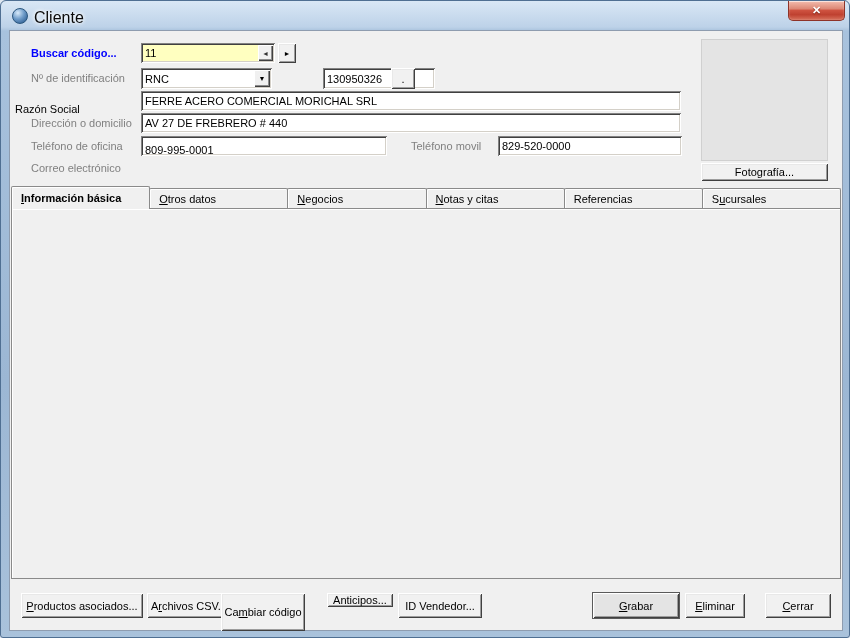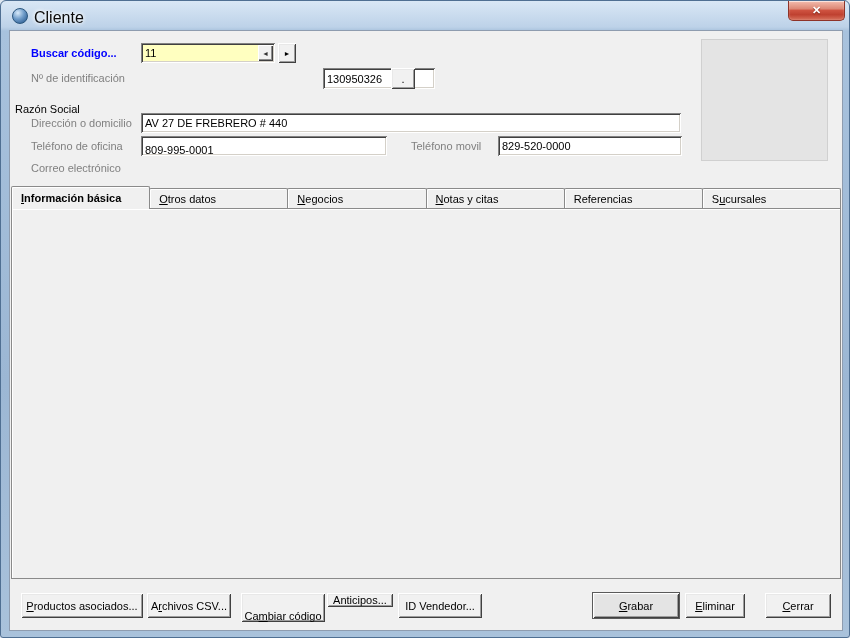--- a/index.html
+++ b/index.html
@@ -102,46 +102,58 @@
     <span class="txt">11</span>
     <span class="mini" style="width:15px;font-size:7px;">
         <span>◄</span>
       </span>
   </div>
   <div class="btn" style="left:277px;top:42px;width:18px;height:20px;font-size:7px;">
     <span>►</span>
   </div>
 
   <div class="lbl" style="left:30px;top:67px;">Nº de identificación</div>
+  <div class="fld" style="left:140px;top:67px;width:131px;height:21px;padding-right:20px;">
+    <span class="txt">RNC</span>
+    <span class="dd">
+        <span>▼</span>
+      </span>
+  </div>
   <div class="fld" style="left:274px;top:67px;width:112px;height:21px;margin-left:48px;">
     <span class="txt">130950326</span>
   </div>
   <div class="btn" style="left:390px;top:67px;width:24px;height:21px;">
     <span>.</span>
   </div>
 
   <div class="lbl black" style="left:14px;top:90px;margin-top:8px;">Razón Social</div>
+  <div class="fld" style="left:140px;top:90px;width:540px;height:20px;">
+    <span class="txt">FERRE ACERO COMERCIAL MORICHAL SRL</span>
+  </div>
 
   <div class="lbl" style="left:30px;top:112px;">Dirección o domicilio</div>
   <div class="fld" style="left:140px;top:112px;width:540px;height:20px;">
     <span class="txt">AV 27 DE FREBRERO # 440</span>
   </div>
 
   <div class="lbl" style="left:30px;top:135px;">Teléfono de oficina</div>
   <div class="fld" style="left:140px;top:135px;width:246px;height:20px;align-items:flex-end;">
     <span class="txt">809-995-0001</span>
   </div>
   <div class="lbl" style="left:410px;top:135px;">Teléfono movil</div>
   <div class="fld" style="left:497px;top:135px;width:184px;height:20px;">
     <span class="txt">829-520-0000</span>
   </div>
 
   <div class="lbl" style="left:30px;top:157px;">Correo electrónico</div>
 
   <div class="photo"></div>
+  <div class="btn" style="left:700px;top:162px;width:127px;height:18px;">
+    <span>Fotografía...</span>
+  </div>
 
   <div class="tabstrip">
     <div class="tab selected">
       <span></span>
         <span class="key">I</span>
         <span>nformación básica</span>
     </div>
     <div class="tab">
       <span></span>
         <span class="key">O</span>
@@ -321,21 +333,21 @@
   <div class="btn" style="left:20px;top:592px;width:122px;height:25px;">
     <span></span>
       <span class="key">P</span>
       <span>roductos asociados...</span>
   </div>
   <div class="btn" style="left:146px;top:592px;width:84px;height:25px;">
     <span>A</span>
       <span class="key">r</span>
       <span>chivos CSV...</span>
   </div>
-  <div class="btn" style="left:240px;top:592px;width:84px;height:29px;align-items:flex-end;">
+  <div class="btn" style="left:220px;top:592px;width:84px;height:38px;">
     <span>Ca</span>
       <span class="key">m</span>
       <span>biar código</span>
   </div>
   <div class="btn" style="left:326px;top:592px;width:66px;height:14px;">
     <span>Anticipos...</span>
       <span class="key"></span>
       <span></span>
   </div>
   <div class="btn" style="left:397px;top:592px;width:84px;height:25px;">

